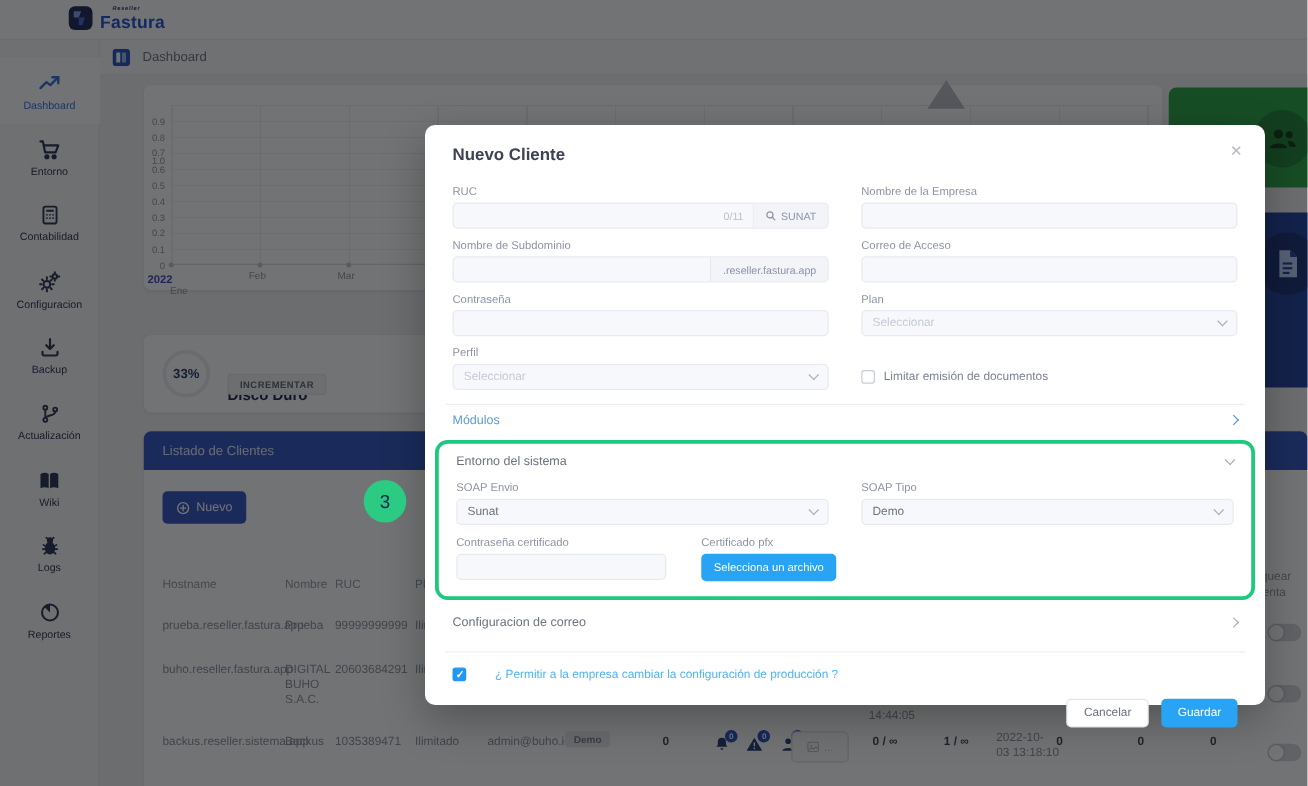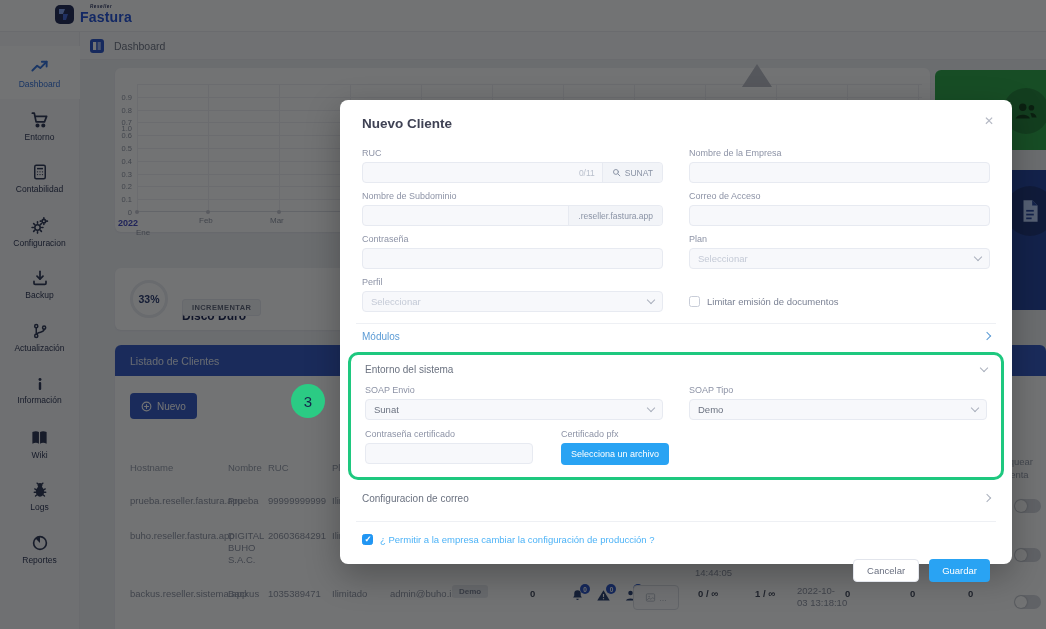--- a/index.html
+++ b/index.html
@@ -121,21 +121,21 @@
   .cb.checked { background:#2196f3; border-color:#2196f3; position:relative; }
   .cb.checked::after { content:"✓"; position:absolute; left:1.5px; top:-1px; color:#fff; font-size:8.5px; font-weight:700; }
   .cb-label { font-size:9.5px; color:#7b8294; }
   .divider { height:1px; background:#eef0f4; margin:11px -6px 0; }
   .secrow { display:flex; align-items:center; justify-content:space-between; height:24px; cursor:pointer; }
   .secrow .sec-label { font-size:10px; color:#6b7280; }
   .secrow .sec-label.blue { color:#5b9bd5; }
   .entorno-wrap { border:3px solid #1ec87f; border-radius:10px; margin:4px -14px 6px; padding:2px 14px 12px; }
   .btn-file { height:22px; background:#29a3f3; color:#fff; border:none; border-radius:4px;
               font-size:9px; font-family:inherit; padding:0 10px; cursor:pointer; }
-  .permitir { display:flex; align-items:center; gap:7px; margin-top:12px; }
+  .permitir { display:flex; align-items:center; gap:23px; margin-top:12px; }
   .permitir span { font-size:9.5px; color:#4db3f7; }
   .mfooter { display:flex; justify-content:flex-end; gap:10px; margin-top:14px; }
   .btn-cancel { height:23px; padding:0 13px; background:#fff; border:1px solid #e2e5ec; border-radius:4px;
                 color:#6a7080; font-size:9.5px; font-family:inherit; cursor:pointer; }
   .btn-save { height:23px; padding:0 13px; background:#29a3f3; border:none; border-radius:4px;
               color:#fff; font-size:9.5px; font-family:inherit; cursor:pointer; }
 
   
   .anno-circle { position:absolute; left:291px; top:384px; width:34px; height:34px; border-radius:50%;
                  background:#2bcb84; z-index:30; display:flex; align-items:center; justify-content:center;
@@ -232,29 +232,20 @@
       <span class="sicon">
           <svg width="18" height="18" viewBox="0 0 24 24" fill="none" stroke="currentColor" stroke-width="2" stroke-linecap="round">
             <circle cx="7" cy="5.5" r="2.1"></circle>
             <circle cx="7" cy="18.5" r="2.1"></circle>
             <circle cx="17.5" cy="7.5" r="2.1"></circle>
             <path d="M7 7.8v8.4"></path>
             <path d="M17.5 9.8c0 4-5.5 3.2-9 5.4"></path>
           </svg>
         </span>
       <span class="slabel">Actualización</span>
-    </div>
-    <div class="side-item">
-      <span class="sicon">
-          <svg width="16" height="16" viewBox="0 0 24 24" fill="currentColor">
-            <circle cx="12" cy="5.2" r="2.2"></circle>
-            <rect x="10.2" y="9" width="3.6" height="12" rx="1.6"></rect>
-          </svg>
-        </span>
-      <span class="slabel">Información</span>
     </div>
     <div class="side-item">
       <span class="sicon">
           <svg width="19" height="19" viewBox="0 0 24 24" fill="currentColor">
             <path d="M3 5.2c3-1.6 6-1.6 8.3 0v14.6C9 18.4 6 18.4 3 19.8Z"></path>
             <path d="M12.7 5.2c2.3-1.6 5.3-1.6 8.3 0v14.6c-3-1.4-6-1.4-8.3 0Z"></path>
           </svg>
         </span>
       <span class="slabel">Wiki</span>
     </div>

